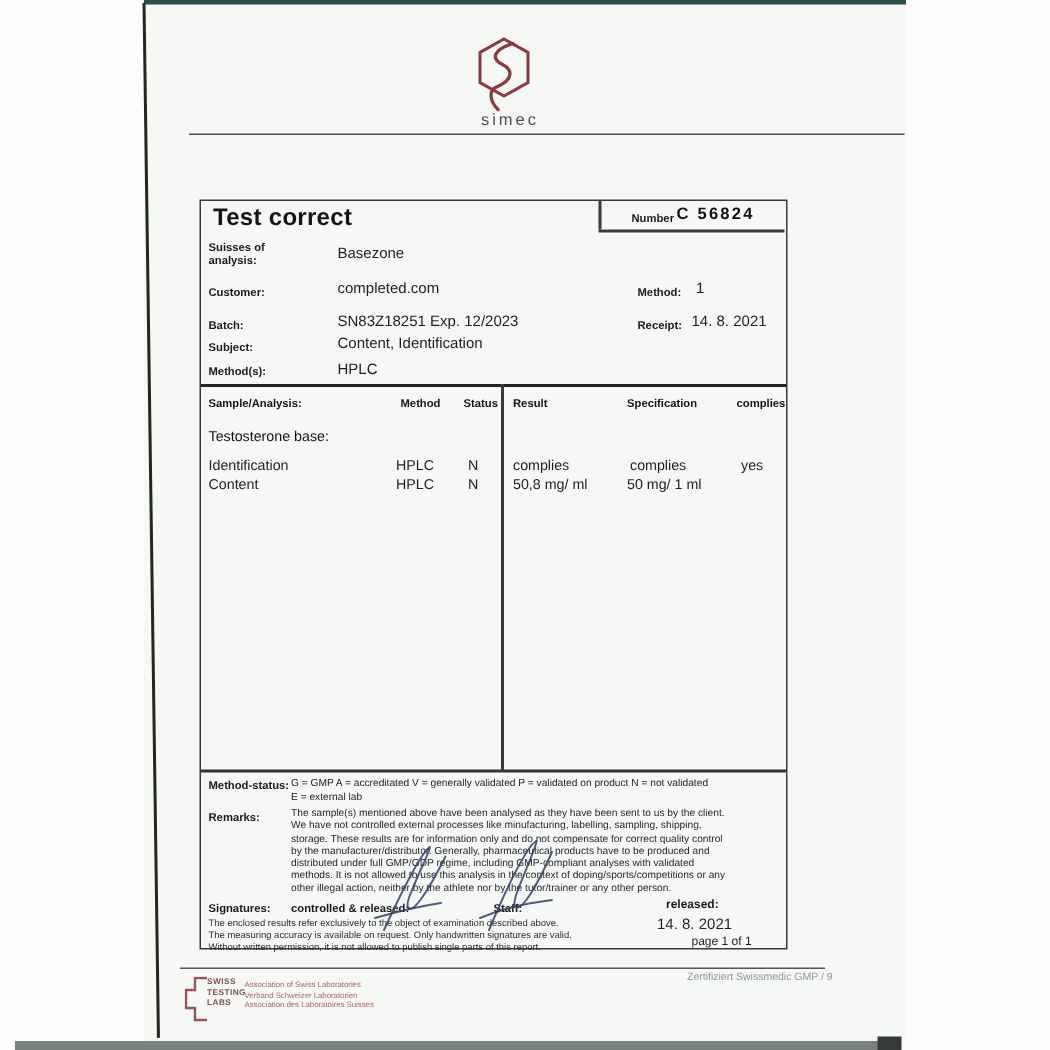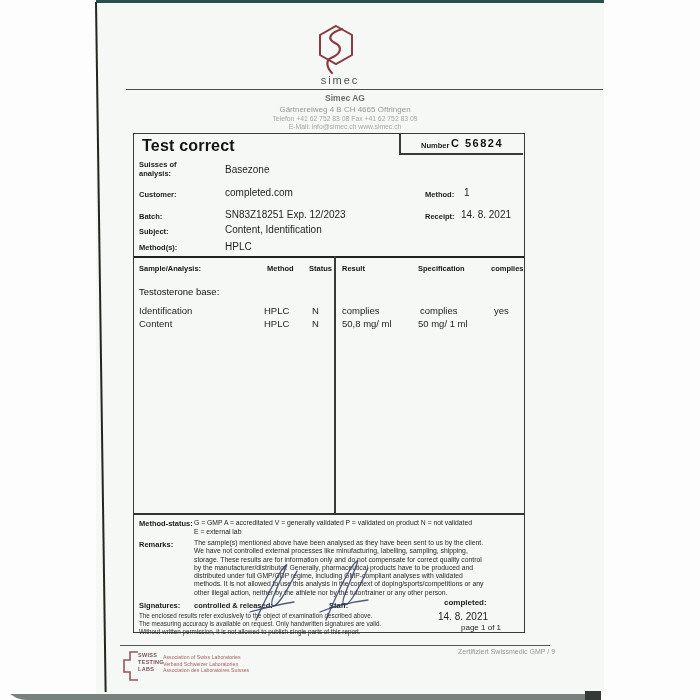--- a/index.html
+++ b/index.html
@@ -1,17 +1,17 @@
 <!DOCTYPE html>
 <html><head>
 <meta charset="utf-8">
 <style>
   html,body{margin:0;padding:0;background:#fdfdfd;}
   #screen{position:relative;width:700px;height:700px;background:#fdfdfd;overflow:hidden;
-          font-family:"Liberation Sans",sans-serif;color:#1f1f1f;border-radius:27px;}
+          font-family:"Liberation Sans",sans-serif;color:#1f1f1f;}
   .abs{position:absolute;}
   .page{left:96px;top:0;width:508px;height:694px;background:#f6f8f6;}
   .top-edge{left:96px;top:0;width:508px;height:3px;background:#2a4e4c;}
   .left-edge{left:95px;top:2px;width:2px;height:690px;background:#23281f;
              transform:rotate(-0.8deg);transform-origin:top left;}
   .bottom-bar{left:10px;top:694px;width:580px;height:6px;background:#79817e;}
   .bottom-dark{left:585px;top:691px;width:16px;height:9px;background:#343b37;}
 
   
   .wordmark{left:312px;top:74px;width:56px;text-align:center;font-size:11px;color:#4e4e4e;letter-spacing:2px;}
@@ -61,26 +61,20 @@
   <div class="abs top-edge"></div>
   <div class="abs left-edge"></div>
 
   <svg class="abs" style="left:316px;top:24px" width="40" height="52" viewBox="0 0 40 52">
     <polygon points="20,2 36,11 36,31 20,40 4,31 4,11" fill="none" stroke="#8a3a40" stroke-width="2"></polygon>
     <path d="M26,5 C13,9 11,15 19,19 C27,23 25,30 15,34 C10,36 10,43 16,49" fill="none" stroke="#8a3a40" stroke-width="2.2" stroke-linecap="round"></path>
   </svg>
   <div class="abs wordmark">simec</div>
   <div class="abs rule1"></div>
 
-  <div class="abs address">
-    <div class="company">Simec AG</div>
-    <div class="addr-a">Gärtnereiweg 4 B  CH 4665 Oftringen</div>
-    <div class="addr-b">Telefon +41 62 752 83 08   Fax +41 62 752 83 09</div>
-    <div class="addr-b">E-Mail: info@simec.ch    www.simec.ch</div>
-  </div>
 
   <div class="abs box">
 
     <div class="abs title">Test correct</div>
     <div class="abs num-divider"></div>
     <div class="abs num-underline"></div>
     <div class="abs num-label">Number</div>
     <div class="abs num-value">C 56824</div>
 
     <div class="abs lbl" style="left:5px;top:26px;width:58px">Suisses of analysis:</div>
@@ -145,21 +139,21 @@
       <div class="para">storage. These results are for information only and do not compensate for correct quality control</div>
       <div class="para">by the manufacturer/distributor. Generally, pharmaceutical products have to be produced and</div>
       <div class="para">distributed under full GMP/GDP regime, including GMP-compliant analyses with validated</div>
       <div class="para">methods. It is not allowed to use this analysis in the context of doping/sports/competitions or any</div>
       <div class="para">other illegal action, neither by the athlete nor by the tutor/trainer or any other person.</div>
     </div>
 
     <div class="abs lbl" style="left:5px;top:467px">Signatures:</div>
     <div class="abs lbl" style="left:60px;top:467px">controlled &amp; released:</div>
     <div class="abs lbl" style="left:195px;top:467px">Staff:</div>
-    <div class="abs lbl" style="left:310px;top:464px;font-size:8px">completed:</div>
+    <div class="abs lbl" style="left:310px;top:464px;font-size:8px">released:</div>
 
     <svg class="abs sig" style="left:112px;top:428px" width="60" height="62" viewBox="0 0 60 62">
       <path d="M10,58 C20,36 34,8 40,3 C43,0 35,16 28,33 C23,45 27,48 35,37 C42,27 48,15 51,9"></path>
       <path d="M4,50 C18,46 34,42 48,40"></path>
     </svg>
     <svg class="abs sig" style="left:180px;top:424px" width="62" height="66" viewBox="0 0 62 66">
       <path d="M12,62 C22,38 36,8 43,3 C46,0 38,18 31,36 C26,49 31,51 39,39 C46,28 51,17 54,10"></path>
       <path d="M6,54 C20,48 38,44 54,42"></path>
     </svg>
 

